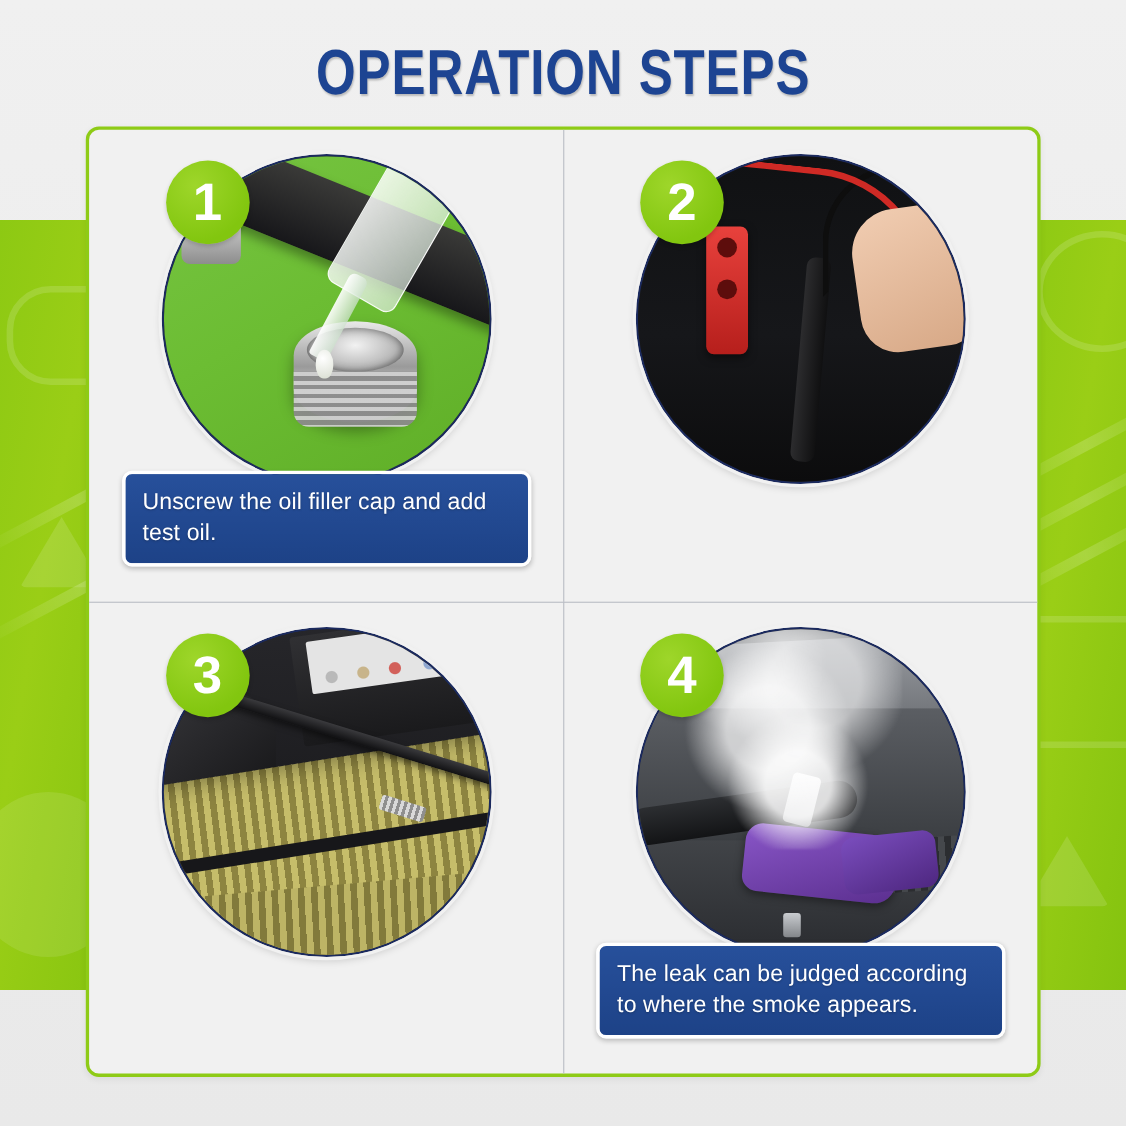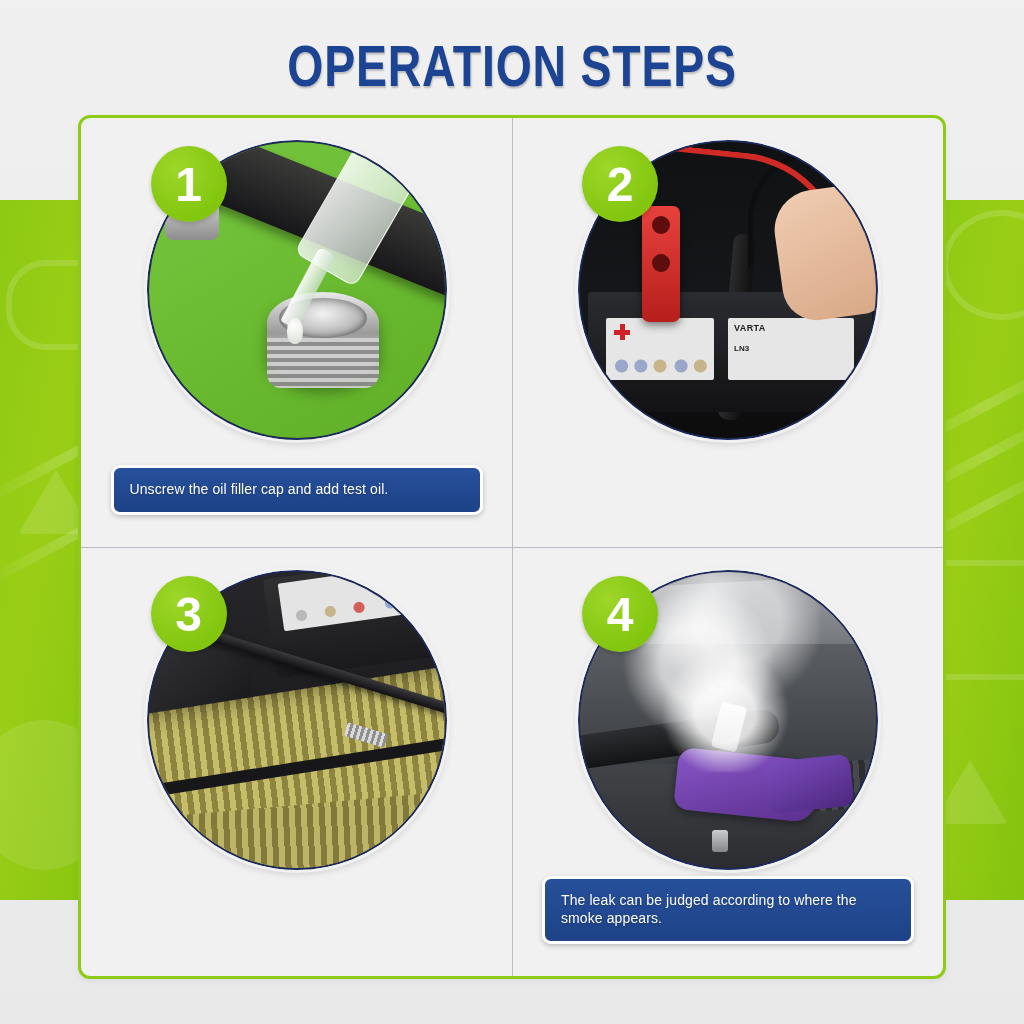--- a/index.html
+++ b/index.html
@@ -122,21 +122,21 @@
   
   .caption {
     position: absolute;
     left: 50%; transform: translateX(-50%);
     bottom: 32px;
     width: 372px;
     background: linear-gradient(180deg,#27509b 0%, #1d4287 100%);
     border: 3px solid #ffffff;
     border-radius: 9px;
     color: #ffffff;
-    font-size: 14px;
+    font-size: 21px;
     line-height: 1.34;
     padding: 12px 16px 13px 16px;
     box-shadow: 0 2px 5px rgba(0,0,0,0.22);
     text-shadow: 0 1px 2px rgba(0,0,0,0.25);
     letter-spacing: 0.1px;
   }
 
   
   .s1 { background: linear-gradient(150deg,#76c442 0%, #6cbd33 45%, #5fae27 100%); }
   .s1 .bar {
@@ -462,30 +462,20 @@
         </div>
         <div class="caption">Unscrew the oil filler cap and add test oil.</div>
       </div>
 
       <div class="cell c2">
         <div class="photo-wrap">
           <div class="badge">2</div>
           <div class="photo">
             <div class="scene s2">
               <div class="bracket"></div>
-              <div class="batt">
-                <div class="label l1">
-                  <span class="cross"></span>
-                  <span class="picto"></span>
-                </div>
-                <div class="label l2">
-                  <span class="brand">VARTA</span>
-                  <span class="model">LN3</span>
-                </div>
-              </div>
               <div class="wire-blk"></div>
               <div class="wire-red"></div>
               <div class="clamp"></div>
               <div class="hand"></div>
             </div>
           </div>
         </div>
       </div>
 
       <div class="cell c3">

